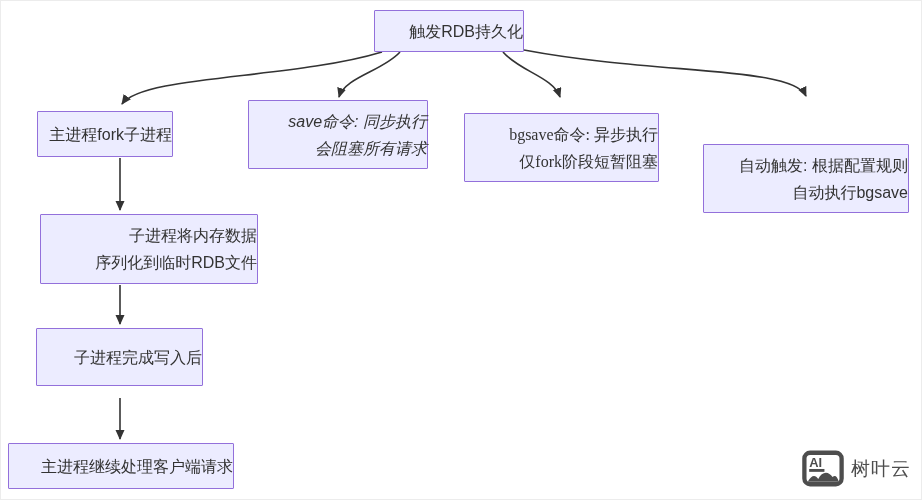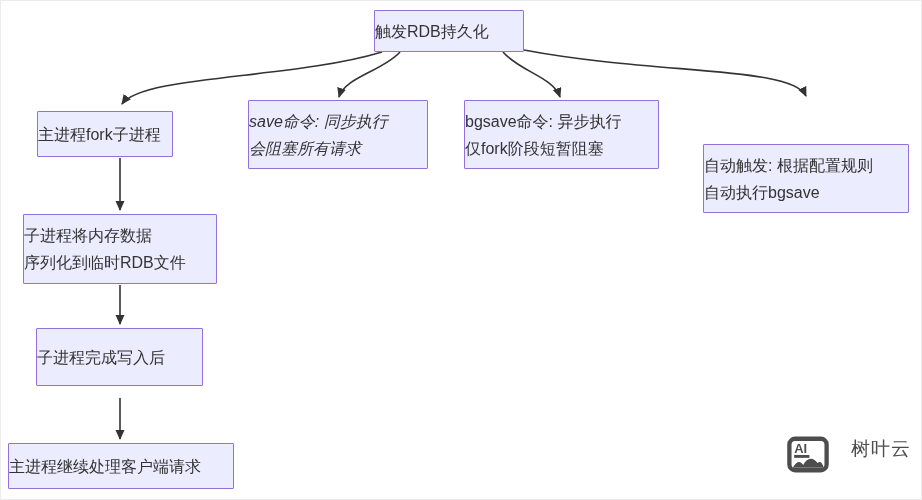--- a/index.html
+++ b/index.html
@@ -21,36 +21,36 @@
   }
   .edges{position:absolute;left:0;top:0;width:922px;height:500px;}
   .edges path.edge-line{fill:none;stroke:var(--edge,#333);stroke-width:1.6px;}
   .arrowhead{fill:var(--edge,#333);}
   .node{
     position:absolute;
     background:var(--node-fill,#ECECFF);
     border:1px solid var(--node-border,#9370DB);
     color:var(--text,#333);
     display:flex;flex-direction:column;
-    align-items:flex-start;justify-content:center;
+    align-items:flex-end;justify-content:center;
     text-align:center;
     font-size:16px;line-height:27px;
     border-radius:1px;
   }
   #node-trigger  {left:373px;top:9px;  width:150px;height:42px;}
   #node-fork     {left:36px; top:110px;width:136px;height:46px;}
   #node-save     {left:247px;top:99px; width:180px;height:69px;font-style:italic;}
-  #node-bgsave   {left:463px;top:99px; width:195px;height:69px;}
+  #node-bgsave   {left:463px;top:112px; width:195px;height:69px;font-family:Liberation Serif, serif;}
   #node-auto     {left:702px;top:99px; width:206px;height:69px;margin-top:44px;}
-  #node-serialize{left:22px; top:213px;width:194px;height:70px;}
+  #node-serialize{left:39px; top:213px;width:218px;height:70px;}
   #node-replace  {left:35px; top:327px;width:167px;height:58px;}
   #node-continue {left:7px;  top:442px;width:226px;height:46px;}
   .watermark{
-    position:absolute;right:10px;bottom:26px;
-    display:flex;align-items:flex-start;gap:22px;
+    position:absolute;right:10px;bottom:12px;
+    display:flex;align-items:center;gap:7px;
     color:var(--wm-color,#4d4d4d);
   }
   .watermark .brand{
     font-size:19px;font-weight:normal;
     letter-spacing:1px;
   }
 </style>
 </head>
 <body>
 

